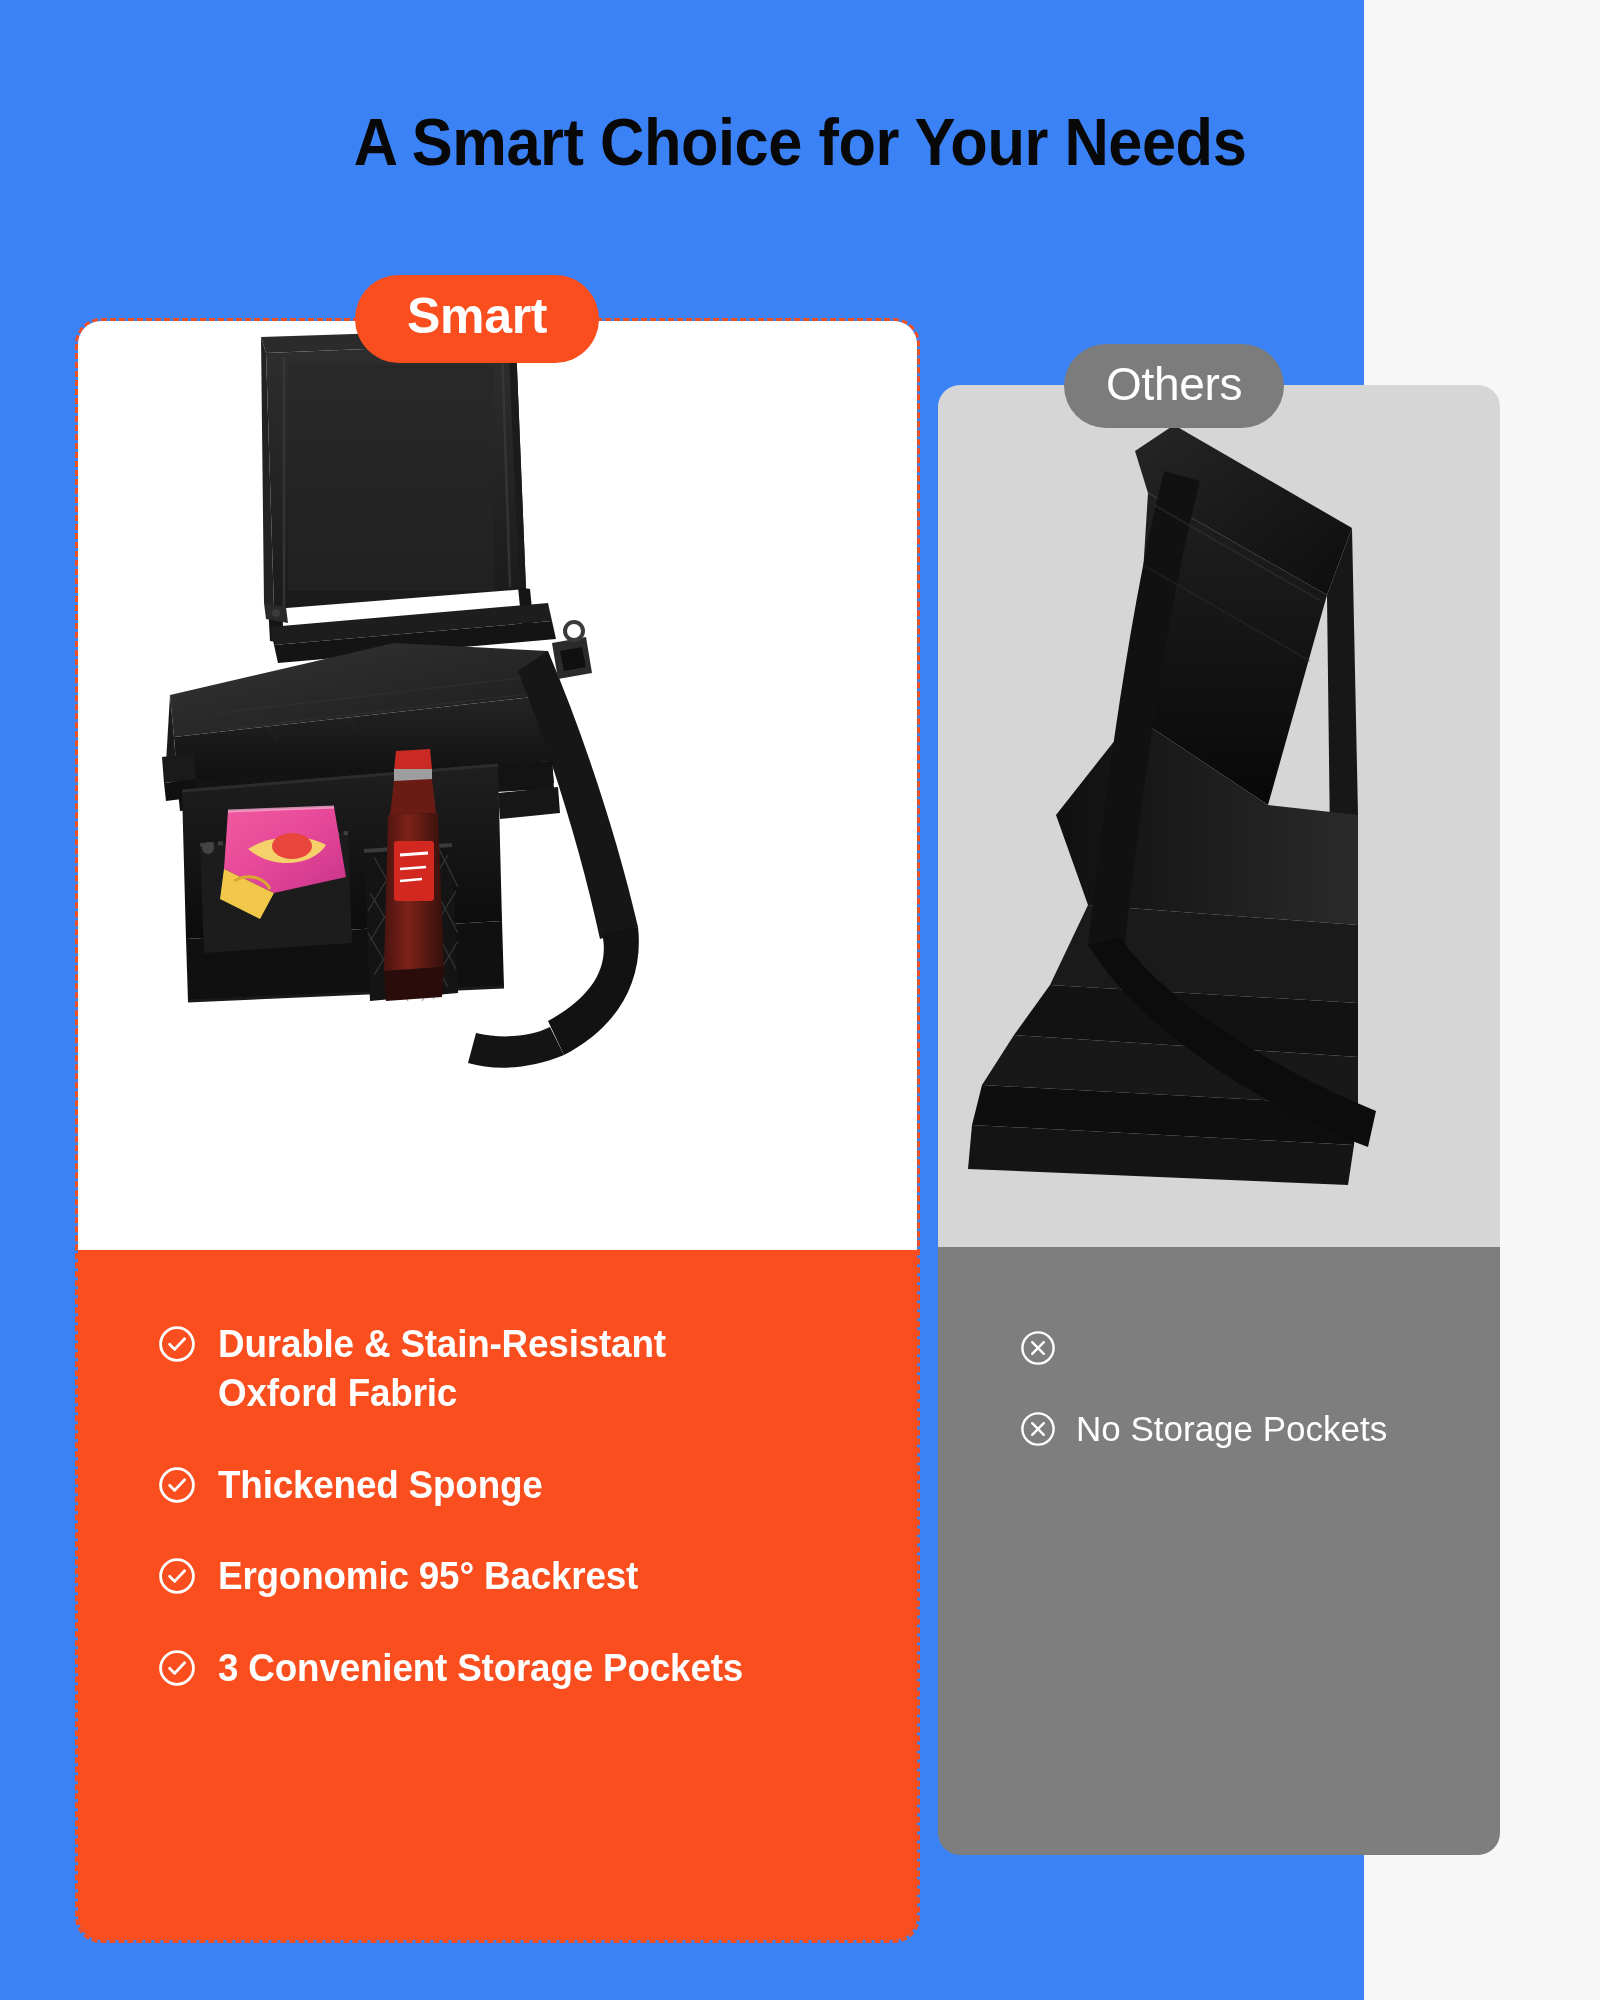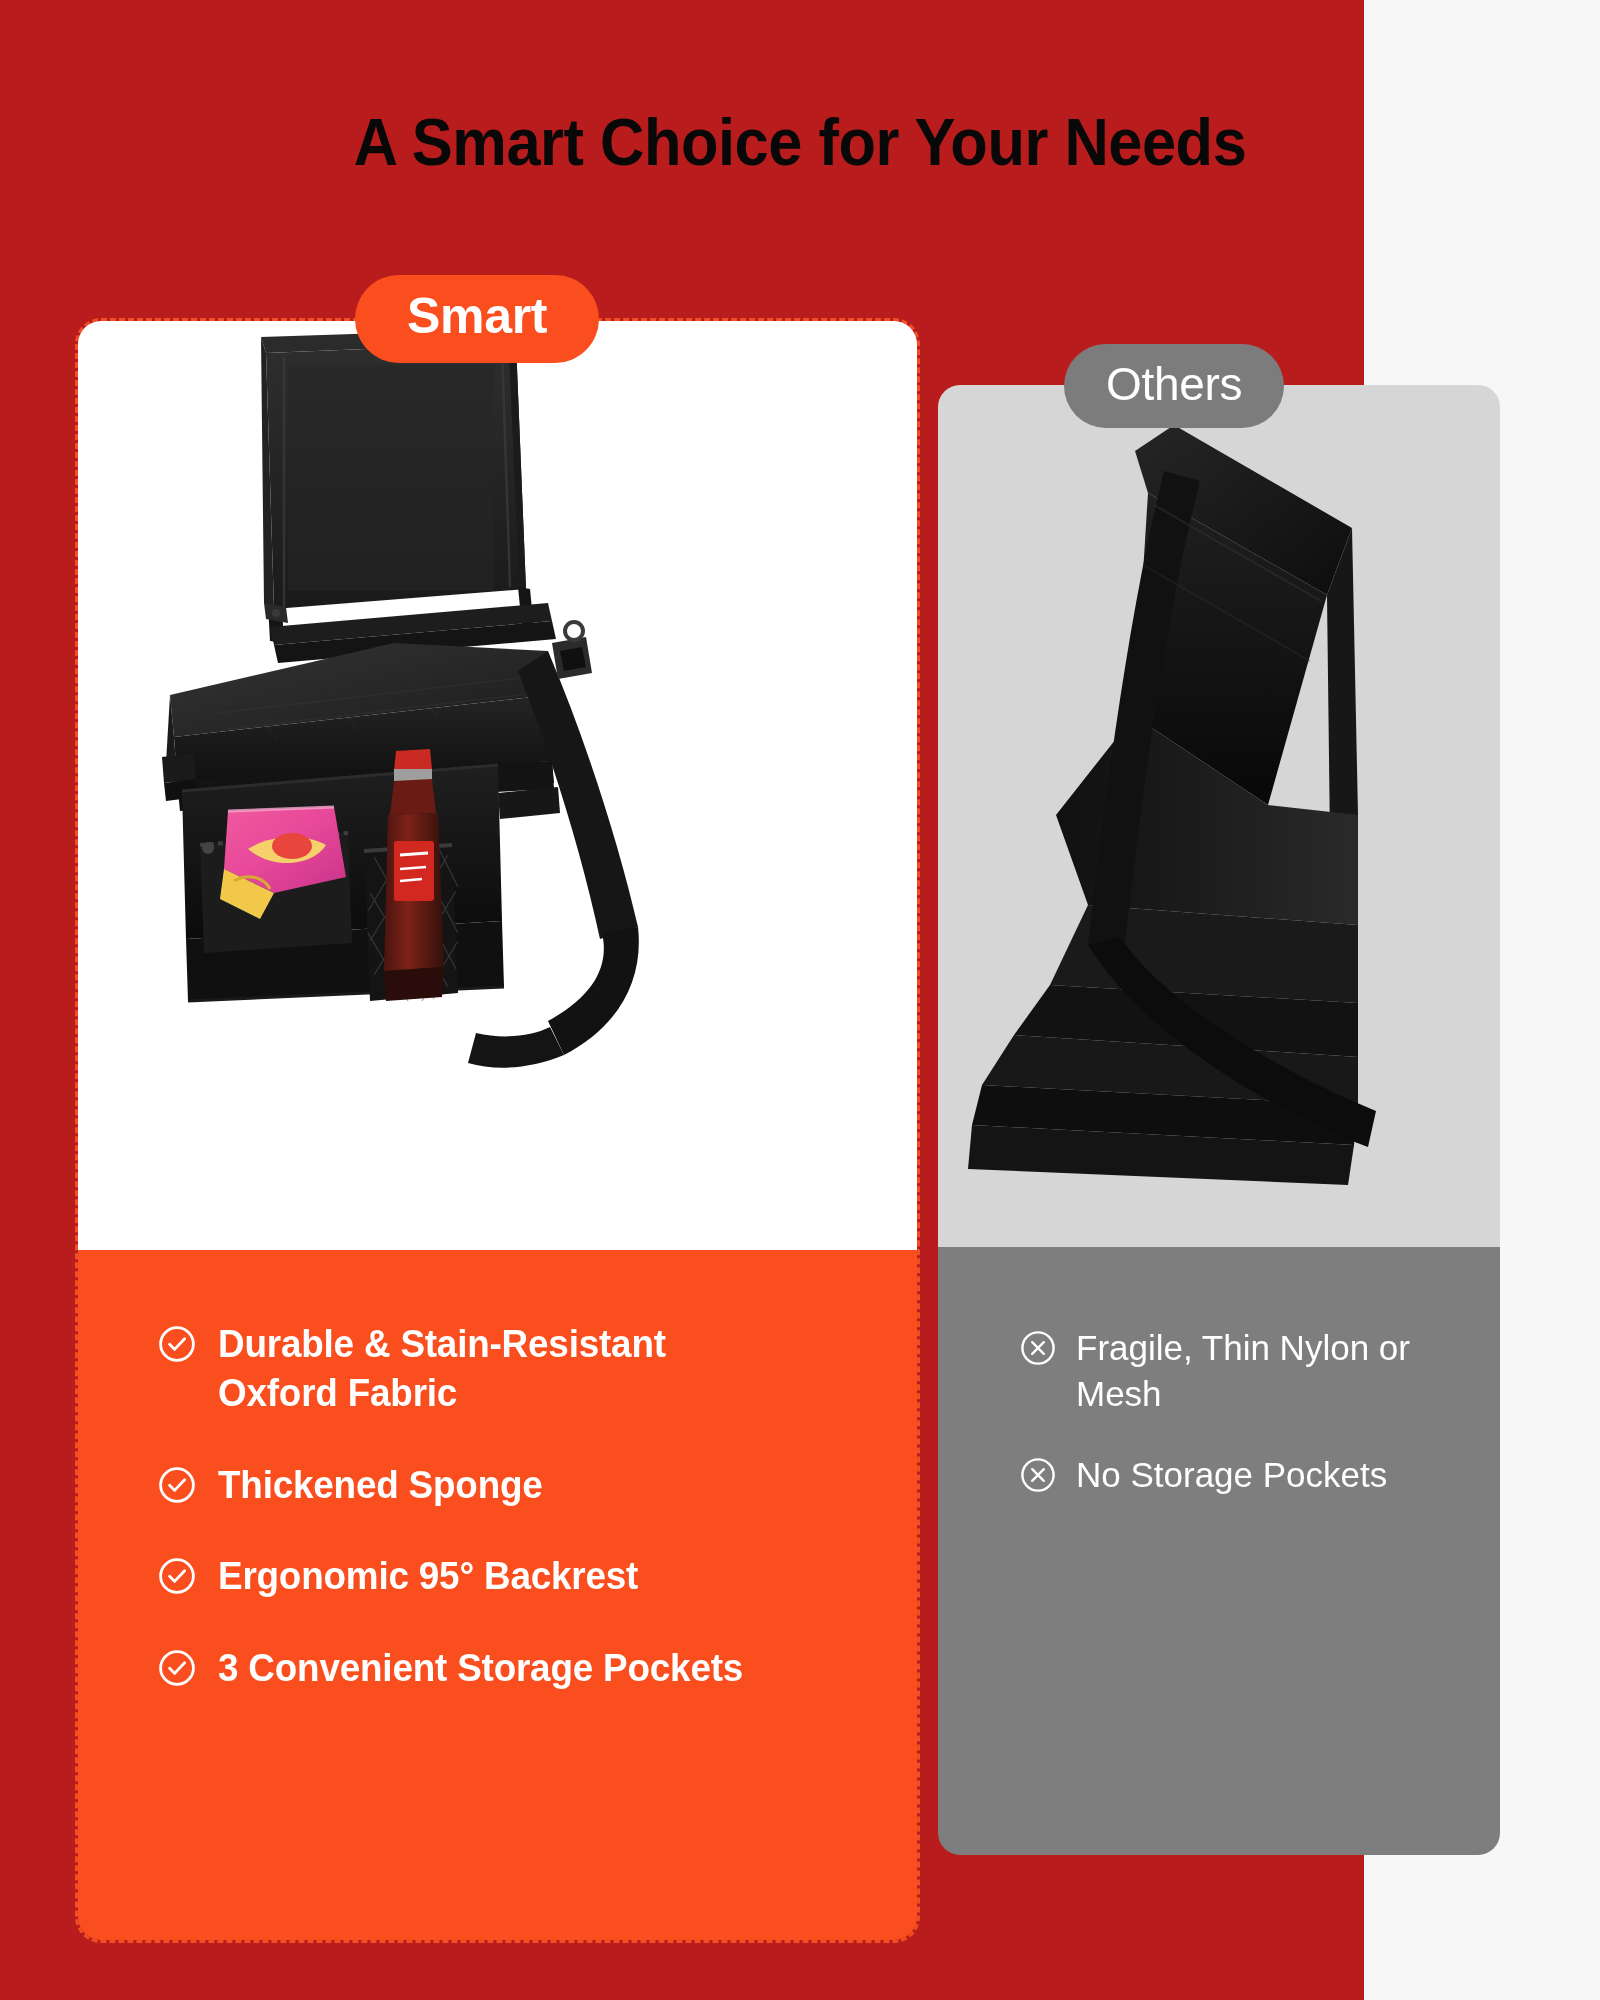--- a/index.html
+++ b/index.html
@@ -2,21 +2,21 @@
 <html><head>
 <meta charset="utf-8">
 <style>
   * { margin:0; padding:0; box-sizing:border-box; }
   html,body{
     width:1600px; height:2000px;
     background:#F7F7F7;
     font-family:"Liberation Sans", sans-serif;
     overflow:hidden;
   }
-  .page{ position:relative; width:1364px; height:2000px; background:#b91c1c; }
+  .page{ position:relative; width:1364px; height:2000px; background:#3b82f6; }
 
   
   .title{
     position:absolute; left:0; top:104px; width:1600px;
     text-align:center;
     font-family:"Liberation Sans", sans-serif;
     font-weight:700;
     font-size:66px;
     letter-spacing:-0.5px;
     color:#080808;
@@ -181,21 +181,20 @@
   </div>
 
   <ul class="others-list">
     <li class="row">
       <span class="ico">
         <svg width="36" height="36" viewBox="0 0 36 36">
             <circle cx="18" cy="18" r="15.6" fill="none" stroke="#fff" stroke-width="2.4"></circle>
             <path d="M12.2 12.2 L23.8 23.8 M23.8 12.2 L12.2 23.8" stroke="#fff" stroke-width="2.4" stroke-linecap="round"></path>
           </svg>
       </span>
-      <span class="txt">Fragile, Thin Nylon or Mesh</span>
     </li>
     <li class="row">
       <span class="ico">
         <svg width="36" height="36" viewBox="0 0 36 36">
             <circle cx="18" cy="18" r="15.6" fill="none" stroke="#fff" stroke-width="2.4"></circle>
             <path d="M12.2 12.2 L23.8 23.8 M23.8 12.2 L12.2 23.8" stroke="#fff" stroke-width="2.4" stroke-linecap="round"></path>
           </svg>
       </span>
       <span class="txt">No Storage Pockets</span>
     </li>

